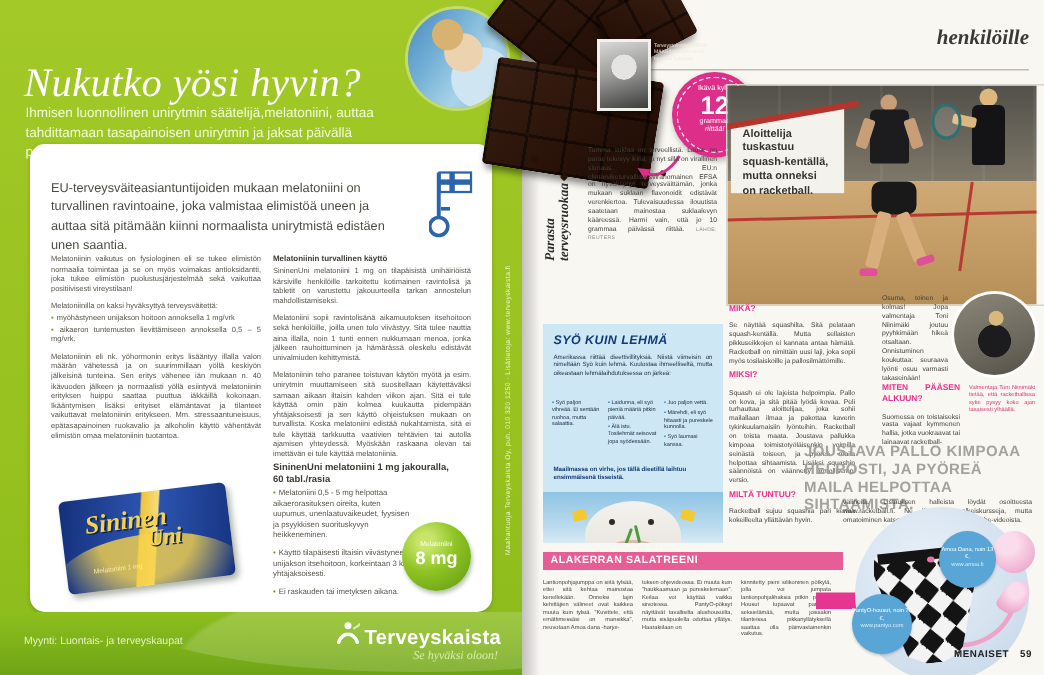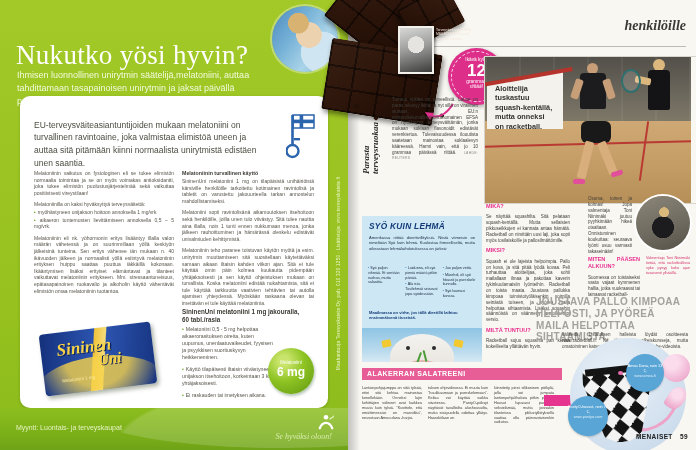--- a/index.html
+++ b/index.html
@@ -5,21 +5,21 @@
   html,body{margin:0;padding:0;background:#dddbd4;}
   .spread{position:relative;width:696px;height:450px;overflow:hidden;background:#e8e6e0;
           font-family:"Liberation Sans",sans-serif;}
   .abs{position:absolute;}
   .just{text-align:justify;}
 
   
   .lpage{position:absolute;left:0;top:0;width:348px;height:450px;
          background:linear-gradient(180deg,#a2c927 0%,#96c11e 70%,#8abb1d 100%);}
   .lp-headline{position:absolute;left:16px;top:22px;color:#fff;
-               font-family:"Liberation Serif",serif;font-weight:400;font-size:27px;letter-spacing:.3px;}
+               font-family:"Liberation Serif",serif;font-weight:400;font-size:27px;letter-spacing:.3px;font-style:italic;}
   .lp-sub{position:absolute;left:17px;top:60px;width:252px;color:#f2fadc;font-size:9px;line-height:1.45;}
   .sleep-photo{position:absolute;left:272px;top:6px;width:66px;height:66px;border-radius:50%;
      box-shadow:0 0 0 2px rgba(255,255,255,.35);
      background:
        radial-gradient(circle at 40% 26%,#d8b271 0 16%,transparent 17%),
        radial-gradient(circle at 56% 44%,#ecd2ae 0 24%,transparent 25%),
        radial-gradient(circle at 75% 70%,#cfe6f2 0 30%,transparent 31%),
        linear-gradient(125deg,#4a88bd 0%,#74b0d6 35%,#a9d3e8 65%,#7fb9da 100%);}
   .adbox{position:absolute;left:20px;top:96px;width:308px;height:312px;background:#fff;border-radius:10px;
          box-shadow:0 1px 3px rgba(40,70,0,.25);}
@@ -233,21 +233,21 @@
 
       <div class="prod-h">SininenUni melatoniini 1 mg jakouralla, 60 tabl./rasia</div>
       <div class="prod-b">
         <p><span class="gb">•</span><span>Melatoniini 0,5 - 5 mg helpottaa aikaerorasituksen oireita, kuten uupumus, unenlaatuvaikeudet, fyysisen ja psyykkisen suorituskyvyn heikkeneminen.</span></p>
         <p><span class="gb">•</span><span>Käyttö tilapäisesti iltaisin viivästyneen unijakson itsehoitoon, korkeintaan 3 kk yhtäjaksoisesti.</span></p>
         <p><span class="gb">•</span><span>Ei raskauden tai imetyksen aikana.</span></p>
       </div>
 
       <div class="sphere">
         <span class="s1">Melatoniini</span>
-        <span class="s2">6 mg</span>
+        <span class="s2">8 mg</span>
       </div>
 
       <div class="pbox">
         <div class="swirl"></div>
         <span class="brand1">Sininen</span>
         <span class="brand2">Uni</span>
         <span class="brand3">Melatoniini 1 mg</span>
       </div>
     </div>
 
@@ -255,20 +255,21 @@
       <div class="curve"></div>
       <span class="sales">Myynti: Luontais- ja terveyskaupat</span>
       <div class="tklogo">
         <span>
           <svg width="16" height="16" viewBox="0 0 18 18">
             <circle cx="9" cy="3.6" r="2.6" fill="#fff"></circle>
             <path d="M2,16 C5,8 13,8 16,16" stroke="#fff" stroke-width="2.6" fill="none" stroke-linecap="round"></path>
             <path d="M13.5,5.5 C15.5,4 17,4 17.5,2.5" stroke="#d9ecab" stroke-width="1.6" fill="none" stroke-linecap="round"></path>
           </svg>
         </span>
+        <span class="txt">Terveyskaista</span>
       </div>
       <span class="tagline">Se hyväksi oloon!</span>
     </div>
 
     <span class="sidenote">Maahantuoja Terveyskaista Oy, puh. 010 320 1250 · Lisätietoja: www.terveyskaista.fi</span>
   </section>
 
   <section class="rpage">
     <div class="gutter"></div>
     <span class="section-label">henkilöille</span>

